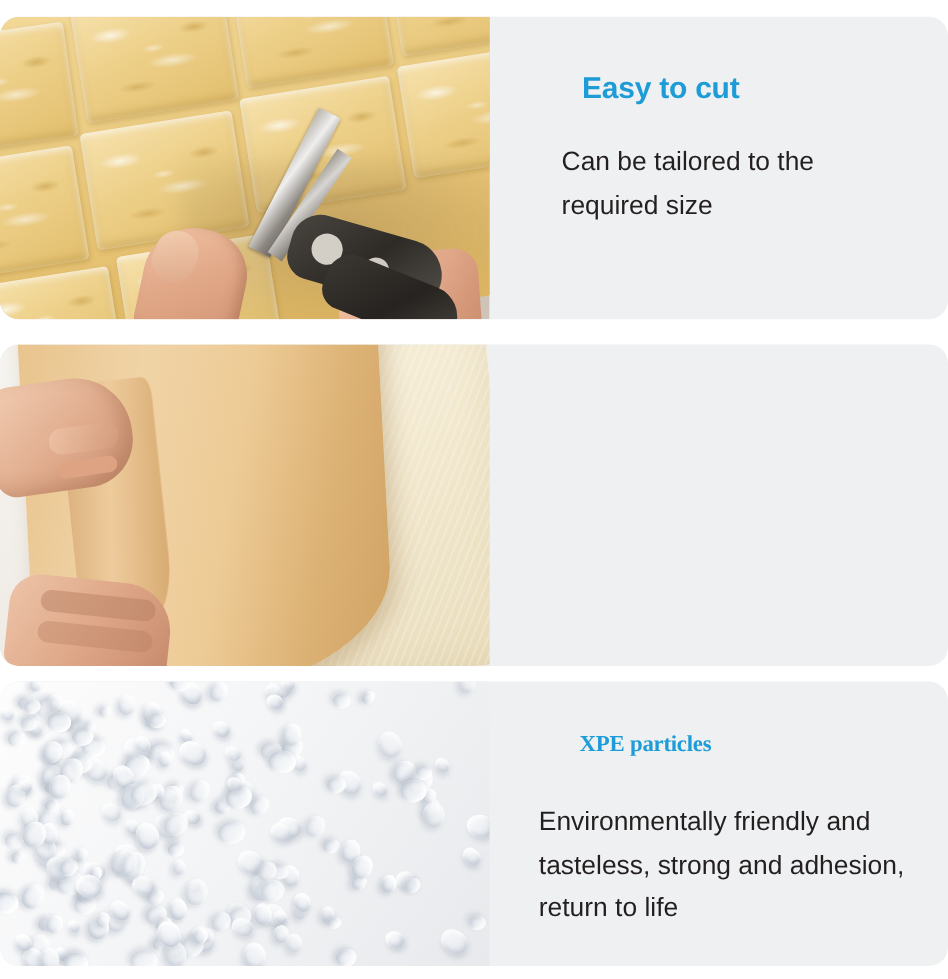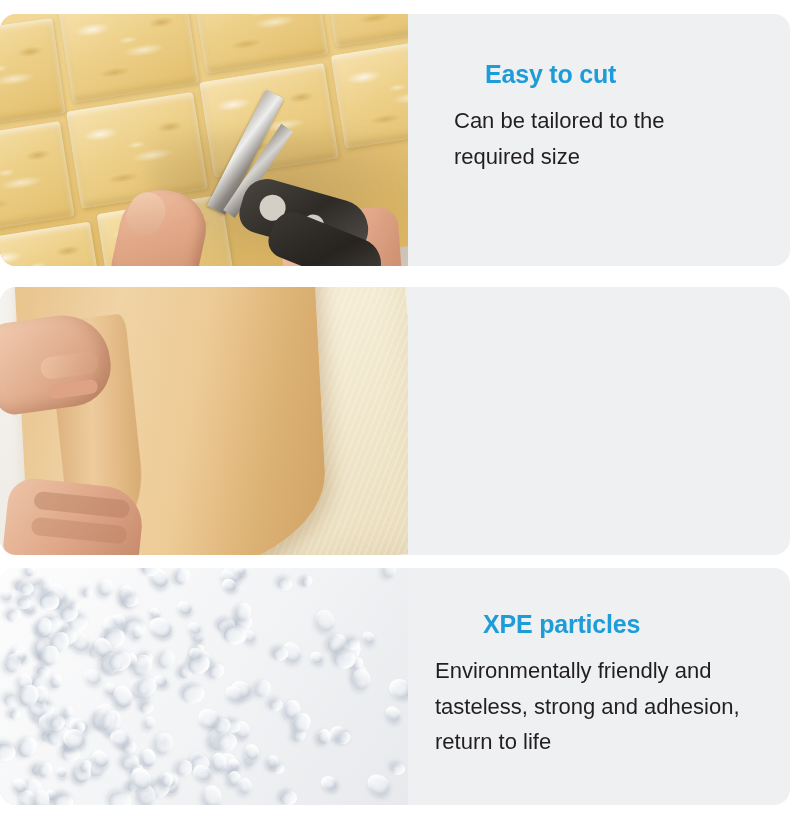--- a/index.html
+++ b/index.html
@@ -45,34 +45,34 @@
     color:#1d9cd8;
     letter-spacing:-0.2px;
     line-height:1.18;
     margin:0;
     white-space:pre-line;
   }
   .body{
     position:absolute;
     color:#231f20;
     line-height:1.62;
-    margin:2px;
+    margin:16px;
     white-space:pre-line;
   }
 
   
   #panel-1 .heading{left:77px;top:46px;font-size:25px;}
   #panel-1 .body{left:44px;top:87px;font-size:22px;width:300px;}
 
   
   #panel-2 .heading{left:25px;top:28px;font-size:25px;width:370px;}
   #panel-2 .body{left:25px;top:103px;font-size:22px;width:360px;}
 
   
-  #panel-3 .heading{left:75px;top:42px;font-size:25px;}
+  #panel-3 .heading{left:75px;top:42px;font-size:19px;font-family:Liberation Serif, serif;}
   #panel-3 .body{left:25px;top:83px;font-size:22px;width:350px;}
 
   
   .p1-wall{
     position:absolute;left:-60px;top:-40px;width:560px;height:300px;
     background:
       linear-gradient(178deg,#f3d99a 0%,#eccd84 38%,#e6c273 70%,#dfb862 100%);
     transform:rotate(-9deg);
   }
   .p1-brick{

